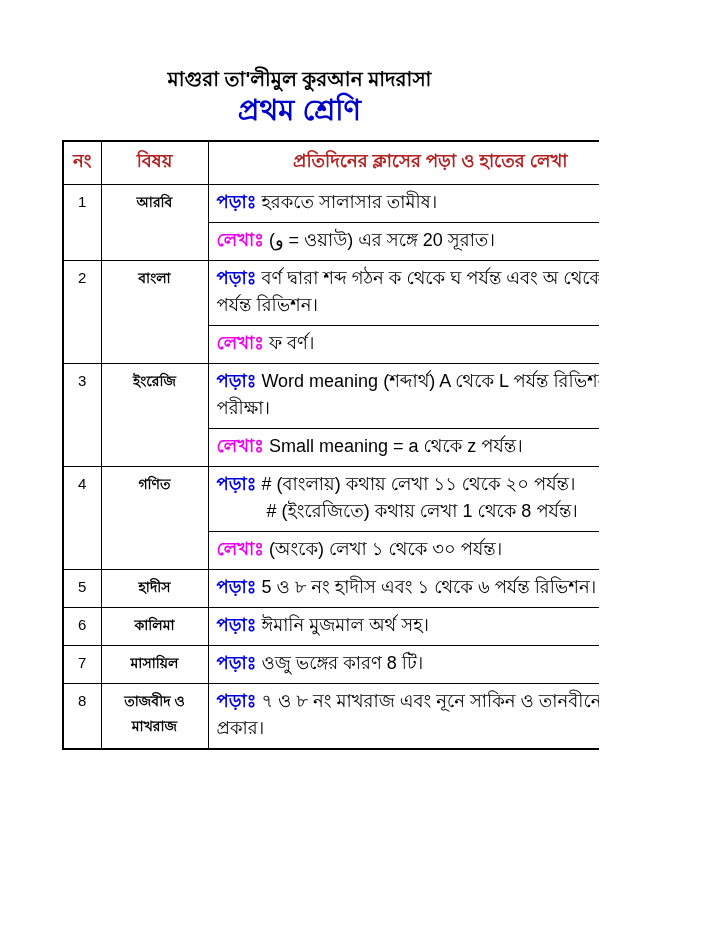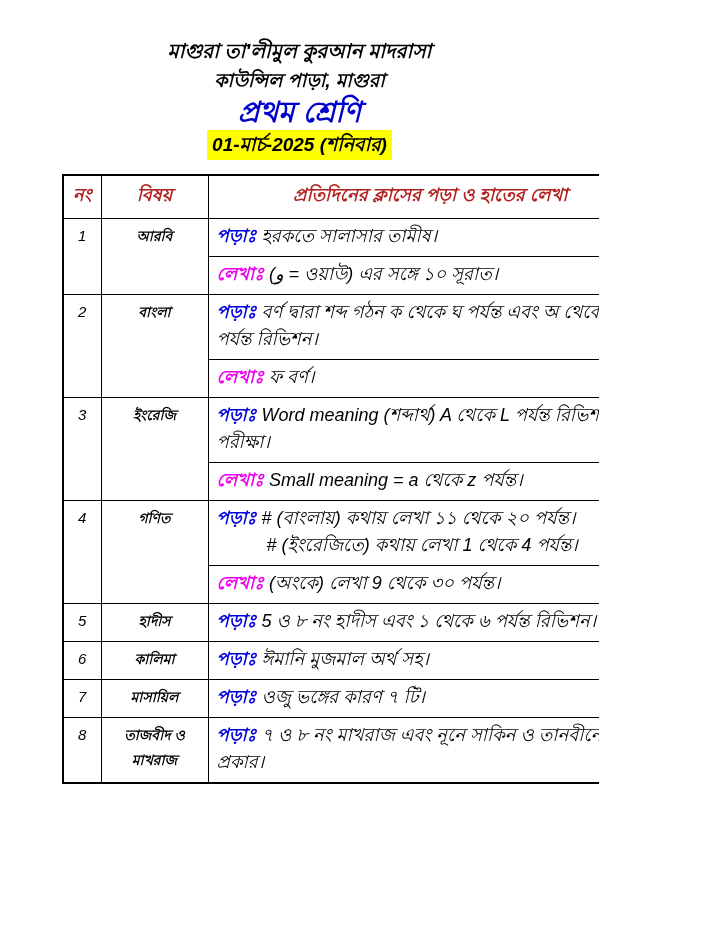--- a/index.html
+++ b/index.html
@@ -11,21 +11,21 @@
     --border:#000000;
   }
   *{box-sizing:border-box;margin:0;padding:0;}
   body{
     background:#ffffff;
     font-family:"Liberation Sans","DejaVu Sans",sans-serif;
     color:#000;
   }
   .page{
     width:599px;height:929px;background:#fff;position:relative;
-    padding-top:36px;overflow:hidden;font-style:italic;
+    padding-top:64px;overflow:hidden;
   }
   .center{text-align:center;}
   .school-name{font-size:20px;font-weight:bold;line-height:30px;}
   .school-address{font-size:19px;font-weight:bold;line-height:30px;}
   .phones{font-size:19px;font-weight:bold;line-height:30px;letter-spacing:1px;}
   .class-title{font-size:29px;font-weight:bold;line-height:32px;color:var(--class-title);}
   .date-line{line-height:28px;margin-top:2px;}
   .date-badge{
     display:inline-block;background:var(--date-highlight);
     font-size:19px;font-weight:bold;padding:1px 5px;
@@ -64,45 +64,41 @@
   .lekha-lbl{color:var(--lekha-label);}
   .pora-line2{padding-left:50px;}
   .pora-line2:empty{display:none;}
 </style>
 </head>
 <body>
 
 <div class="page">
 
   <div class="center school-name">মাগুরা তা'লীমুল কুরআন মাদরাসা</div>
-  <div class="center school-address">কাউন্সিল পাড়া, মাগুরা</div>
   <div class="center class-title">প্রথম শ্রেণি</div>
-  <div class="center date-line">
-    <span class="date-badge">01-মার্চ-2025 (শনিবার)</span>
-  </div>
 
   <table class="lesson">
     <colgroup>
         <col class="c-no">
         <col class="c-subj">
         <col class="c-main">
       </colgroup>
     <tbody>
         <tr>
       <th>নং</th>
       <th>বিষয়</th>
       <th>প্রতিদিনের ক্লাসের পড়া ও হাতের লেখা</th>
     </tr>
 
     <tr>
       <td class="no">1</td>
       <td class="subj">আরবি</td>
       <td class="content">
         <div class="entry"><span class="lbl pora-lbl">পড়াঃ</span> <span>হরকতে সালাসার তামীষ।</span></div>
-        <div class="entry lekha-entry"><span class="lbl lekha-lbl">লেখাঃ</span> <span>(و = ওয়াউ) এর সঙ্গে ১০ সূরাত।</span></div>
+        <div class="entry lekha-entry"><span class="lbl lekha-lbl">লেখাঃ</span> <span>(و = ওয়াউ) এর সঙ্গে 20 সূরাত।</span></div>
       </td>
     </tr>
 
     <tr>
       <td class="no">2</td>
       <td class="subj">বাংলা</td>
       <td class="content">
         <div class="entry"><span class="lbl pora-lbl">পড়াঃ</span> <span>বর্ণ দ্বারা শব্দ গঠন ক থেকে ঘ পর্যন্ত এবং অ থেকে ঔ পর্যন্ত রিভিশন।</span></div>
         <div class="entry lekha-entry"><span class="lbl lekha-lbl">লেখাঃ</span> <span>ফ বর্ণ।</span></div>
       </td>
@@ -116,23 +112,23 @@
         <div class="entry lekha-entry"><span class="lbl lekha-lbl">লেখাঃ</span> <span>Small meaning = a থেকে z পর্যন্ত।</span></div>
       </td>
     </tr>
 
     <tr>
       <td class="no">4</td>
       <td class="subj">গণিত</td>
       <td class="content">
         <div class="entry">
           <span class="lbl pora-lbl">পড়াঃ</span> <span># (বাংলায়) কথায় লেখা ১১ থেকে ২০ পর্যন্ত।</span>
-          <div class="pora-line2"># (ইংরেজিতে) কথায় লেখা 1 থেকে 4 পর্যন্ত।</div>
+          <div class="pora-line2"># (ইংরেজিতে) কথায় লেখা 1 থেকে 8 পর্যন্ত।</div>
         </div>
-        <div class="entry lekha-entry"><span class="lbl lekha-lbl">লেখাঃ</span> <span>(অংকে) লেখা 9 থেকে ৩০ পর্যন্ত।</span></div>
+        <div class="entry lekha-entry"><span class="lbl lekha-lbl">লেখাঃ</span> <span>(অংকে) লেখা ১ থেকে ৩০ পর্যন্ত।</span></div>
       </td>
     </tr>
 
     <tr>
       <td class="no">5</td>
       <td class="subj">হাদীস</td>
       <td class="content">
         <div class="entry"><span class="lbl pora-lbl">পড়াঃ</span> <span>5 ও ৮ নং হাদীস এবং ১ থেকে ৬ পর্যন্ত রিভিশন।</span></div>
       </td>
     </tr>
@@ -142,21 +138,21 @@
       <td class="subj">কালিমা</td>
       <td class="content">
         <div class="entry"><span class="lbl pora-lbl">পড়াঃ</span> <span>ঈমানি মুজমাল অর্থ সহ।</span></div>
       </td>
     </tr>
 
     <tr>
       <td class="no">7</td>
       <td class="subj">মাসায়িল</td>
       <td class="content">
-        <div class="entry"><span class="lbl pora-lbl">পড়াঃ</span> <span>ওজু ভঙ্গের কারণ ৭ টি।</span></div>
+        <div class="entry"><span class="lbl pora-lbl">পড়াঃ</span> <span>ওজু ভঙ্গের কারণ 8 টি।</span></div>
       </td>
     </tr>
 
     <tr>
       <td class="no">8</td>
       <td class="subj">তাজবীদ ও মাখরাজ</td>
       <td class="content">
         <div class="entry"><span class="lbl pora-lbl">পড়াঃ</span> <span>৭ ও ৮ নং মাখরাজ এবং নূনে সাকিন ও তানবীনের প্রকার।</span></div>
       </td>
     </tr>

